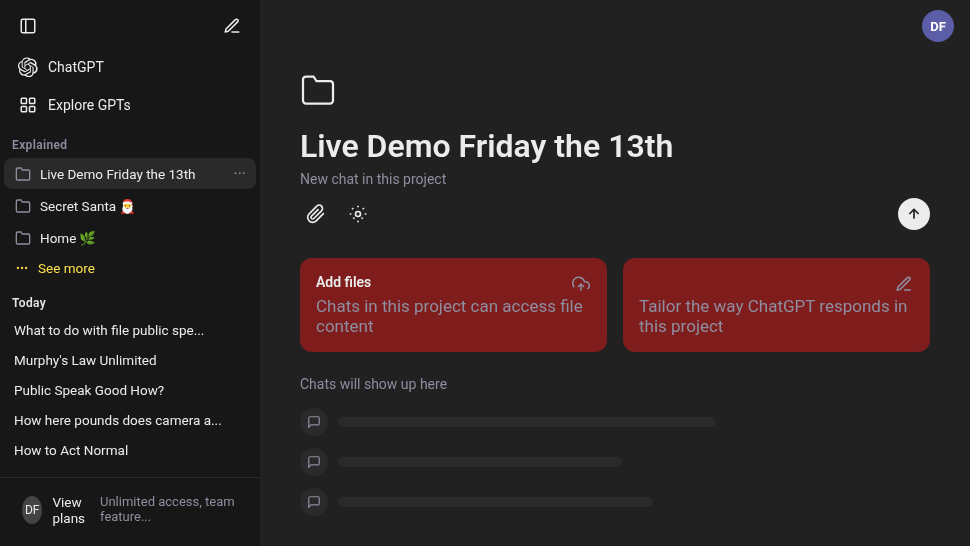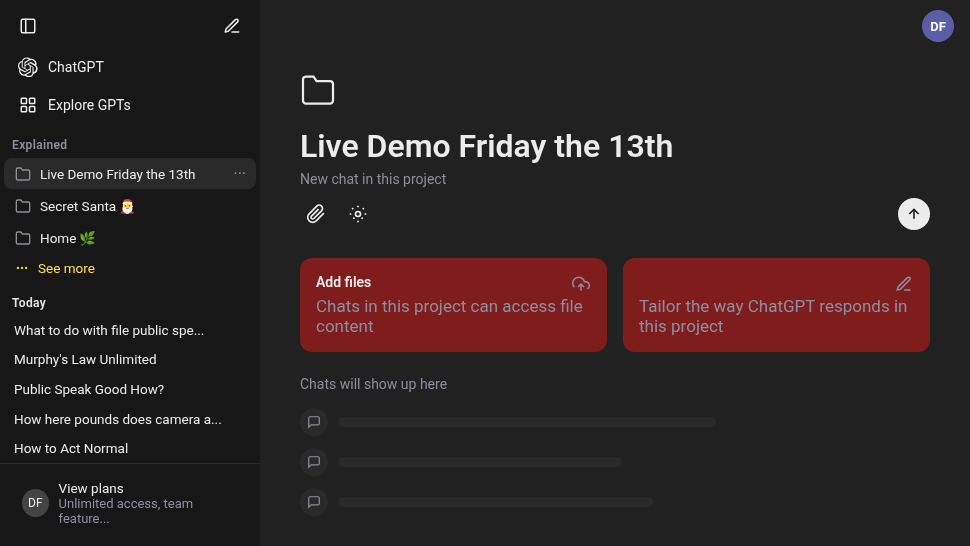--- a/index.html
+++ b/index.html
@@ -157,21 +157,21 @@
       width: 28px;
       height: 28px;
       border-radius: 50%;
       background: #444;
       display: flex;
       align-items: center;
       justify-content: center;
       font-size: 12px;
       color: #ececec;
     }
-    #view-plans-text { display: flex; flex-direction: column; }
+    #view-plans-text { display: flex; flex-direction: row; }
     #view-plans-title { font-size: 13.5px; color: #ececec; }
     #view-plans-subtitle { font-size: 13px; color: #8e8ea0; }
 
     
     #main {
       flex: 1;
       background: #212121;
       display: flex;
       flex-direction: column;
       height: 546px;

